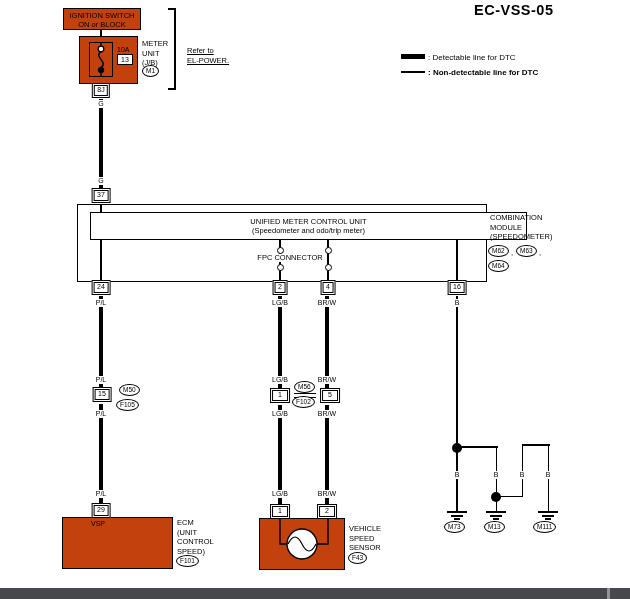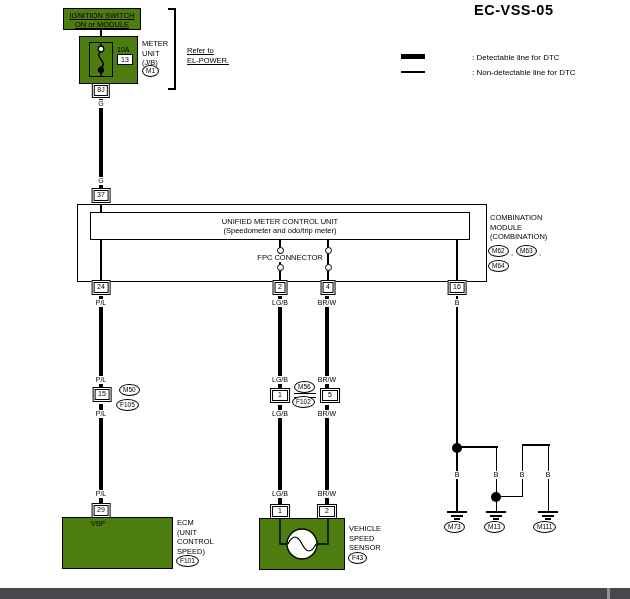--- a/index.html
+++ b/index.html
@@ -1,21 +1,21 @@
 <!DOCTYPE html>
 <html><head>
 <meta charset="utf-8">
 <style>
   html,body{margin:0;padding:0;background:#fff;}
   .canvas{position:relative;width:630px;height:599px;background:#ffffff;overflow:hidden;
           font-family:"Liberation Sans","DejaVu Sans",sans-serif;color:#000;}
   .abs{position:absolute;}
   
   .box{position:absolute;border:1.5px solid #000;background:transparent;box-sizing:border-box;}
-  .whitebox{background:#4d7c0f;text-decoration:underline;}
+  .whitebox{background:#c2410c;}
   
   .vline{position:absolute;background:#000;width:1.6px;z-index:1;}
   .vthick{position:absolute;background:#000;width:3.6px;z-index:1;}
   .hline{position:absolute;background:#000;height:1.8px;z-index:1;}
   
   .conn{position:absolute;transform:translateX(-50%);border:1.8px solid #000;background:#fff;
         padding:1px;z-index:3;}
   .conn .in{display:block;border:1px solid #000;font-size:7px;line-height:8.5px;
         padding:0 2.5px;text-align:center;white-space:nowrap;}
   
@@ -28,44 +28,44 @@
   .txt{position:absolute;font-size:7.5px;line-height:9.5px;white-space:nowrap;z-index:2;}
   .dot{position:absolute;width:10px;height:10px;border-radius:50%;background:#000;z-index:2;}
   .circ{position:absolute;width:7px;height:7px;border:1.4px solid #000;border-radius:50%;
         background:#fff;box-sizing:border-box;z-index:3;}
   .gnd{position:absolute;width:20px;z-index:2;}
   .gnd i{position:absolute;background:#000;height:2.2px;display:block;}
   .gnd .g1{width:20px;left:0;top:0;}
   .gnd .g2{width:12px;left:4px;top:3.6px;}
   .gnd .g3{width:6px;left:7px;top:7.2px;}
   .title{position:absolute;font-size:14.5px;font-weight:bold;letter-spacing:.5px;z-index:2;}
-  .legrow{font-size:8px;line-height:9px;margin-left:44px;}
+  .legrow{font-size:8px;line-height:9px;}
   .bracket{position:absolute;width:8px;border-top:2px solid #000;border-right:2.5px solid #000;
         border-bottom:2px solid #000;box-sizing:border-box;z-index:2;}
   .dash{position:absolute;background:#000;height:1.4px;z-index:2;}
   .bottombar{position:absolute;left:0;width:630px;height:11px;z-index:5;}
   .baraccent{position:absolute;width:2.5px;height:11px;z-index:6;}
   svg{position:absolute;z-index:2;overflow:visible;}
 </style>
 </head>
 <body>
 
 <div class="canvas">
 
   <div class="title" style="left:474px;top:2px;">EC-VSS-05</div>
 
   <div class="abs" style="left:401px;top:54px;width:24px;height:5px;background:#000;"></div>
   <div class="abs legrow" style="left:428px;top:53px;">: Detectable line for DTC</div>
   <div class="abs" style="left:401px;top:71px;width:24px;height:2px;background:#000;"></div>
-  <div class="abs legrow" style="left:428px;top:68px;">: Non-detectable line for DTC</div>
+  <div class="abs legrow" style="left:428px;top:68px;font-weight:bold;">: Non-detectable line for DTC</div>
 
   <div class="box whitebox" style="left:63px;top:8px;width:78px;height:22px;text-align:center;">
     <div style="font-size:7.5px;line-height:9px;padding-top:1.5px;">
       <span>IGNITION SWITCH</span><br>
-      <span>ON or MODULE</span>
+      <span>ON or BLOCK</span>
     </div>
   </div>
   <div class="vline" style="left:100px;top:29px;height:7px;"></div>
 
   <div class="box whitebox" style="left:79px;top:36px;width:59px;height:48px;"></div>
   <div class="box" style="left:89px;top:42px;width:24px;height:35px;border-width:1px;z-index:2;"></div>
   <svg style="left:89px;top:42px;" width="24" height="35" viewBox="0 0 24 35">
     <line x1="12" y1="0" x2="12" y2="4.2" stroke="#000" stroke-width="1.4"></line>
     <circle cx="12" cy="7" r="2.8" fill="#fff" stroke="#000" stroke-width="1.3"></circle>
     <path d="M12 9.8 C 4 14, 20 21, 12 25.2" fill="none" stroke="#000" stroke-width="1.4"></path>
@@ -91,42 +91,42 @@
 
   <div class="vthick" style="left:99.2px;top:99px;height:89px;"></div>
   <div class="wlbl" style="left:101px;top:100px;">G</div>
   <div class="wlbl" style="left:101px;top:177px;">G</div>
   <div class="conn" style="left:101px;top:188px;">
       <span class="in">37</span>
     </div>
 
   <div class="box" style="left:77px;top:204px;width:410px;height:78px;"></div>
   <div class="vline" style="left:100.2px;top:204px;height:8px;"></div>
-  <div class="box" style="left:90px;top:212px;width:380px;height:28px;background:#fff;z-index:1;">
+  <div class="box" style="left:90px;top:212px;width:437px;height:28px;background:#fff;z-index:1;">
     <div style="text-align:center;font-size:7.5px;line-height:9px;padding-top:4px;">
       <span>UNIFIED METER CONTROL UNIT</span><br>
       <span>(Speedometer and odo/trip meter)</span>
     </div>
   </div>
 
   <div class="vline" style="left:100.2px;top:240px;height:42px;"></div>
   <div class="vline" style="left:279.2px;top:240px;height:42px;"></div>
   <div class="vline" style="left:327.2px;top:240px;height:42px;"></div>
   <div class="vline" style="left:456.4px;top:240px;height:42px;"></div>
 
   <div class="circ" style="left:276.5px;top:246.5px;"></div>
   <div class="circ" style="left:324.5px;top:246.5px;"></div>
   <div class="circ" style="left:276.5px;top:263.5px;"></div>
   <div class="circ" style="left:324.5px;top:263.5px;"></div>
   <div class="txt" style="left:290px;top:254px;transform:translateX(-50%);background:#fff;padding:0 1px;z-index:2;font-size:7.5px;line-height:8px;">FPC CONNECTOR</div>
 
   <div class="txt" style="left:490px;top:213px;">
     <span>COMBINATION</span><br>
     <span>MODULE</span><br>
-    <span>(COMBINATION)</span>
+    <span>(SPEEDOMETER)</span>
   </div>
   <div class="oval" style="left:488px;top:245px;">M62</div>
   <div class="txt" style="left:511px;top:248px;">,</div>
   <div class="oval" style="left:516px;top:245px;">M63</div>
   <div class="txt" style="left:539px;top:248px;">,</div>
   <div class="oval" style="left:488px;top:260px;">M64</div>
 
   <div class="conn" style="left:101px;top:280px;">
       <span class="in">24</span>
     </div>

